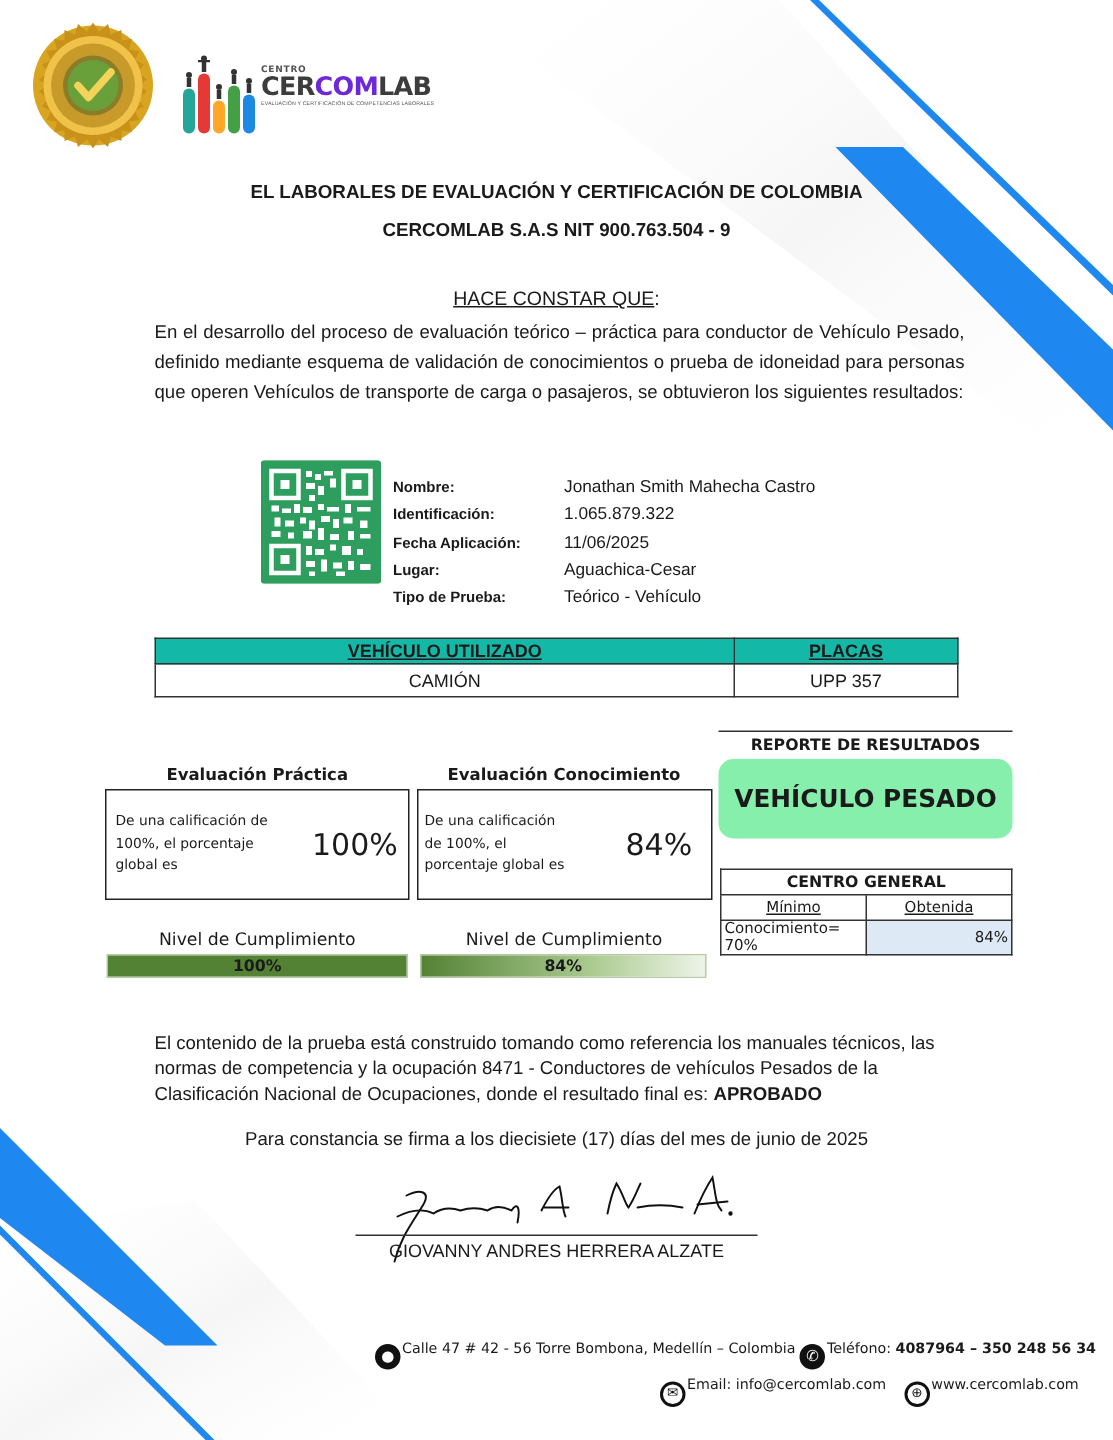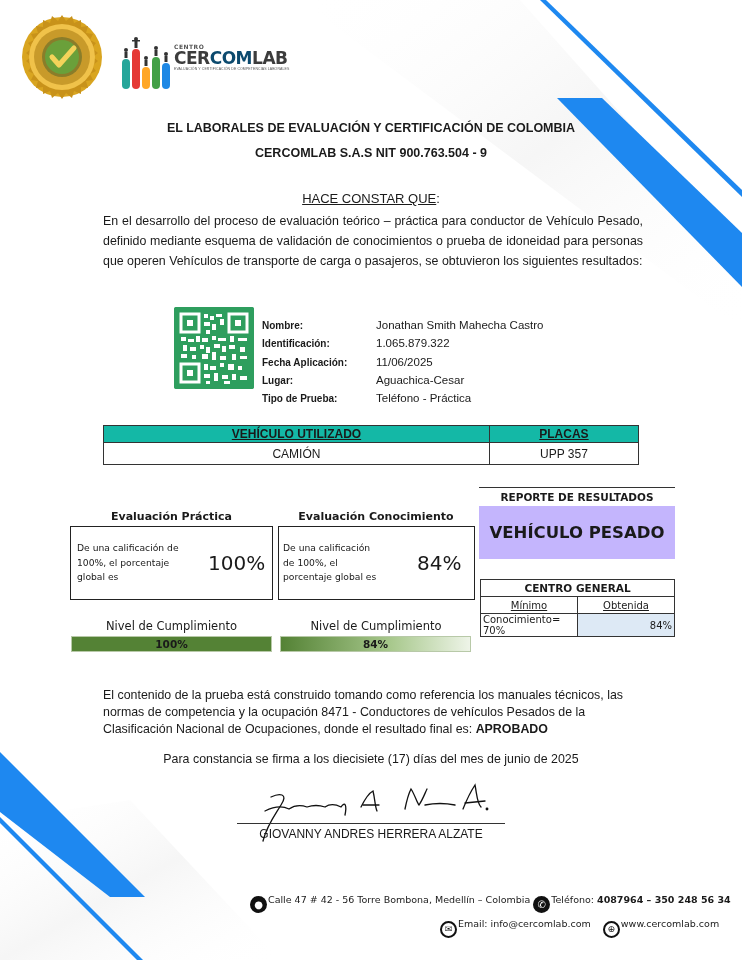--- a/index.html
+++ b/index.html
@@ -12,21 +12,21 @@
     .deco { position: absolute; left: 0; top: 0; width: 742px; height: 960px; z-index: 0; pointer-events: none; }
     .layer { position: absolute; z-index: 1; }
 
     
     .seal { left: 20px; top: 15px; width: 84px; height: 84px; }
     .brand { left: 120px; top: 35px; width: 150px; height: 56px; }
     .brand-text { position: absolute; left: 54px; top: 8px; }
     .brand-centro { font-family: "DejaVu Sans", sans-serif; font-size: 6px; color: #555; letter-spacing: 0.5px; font-weight: bold; }
     .brand-name { font-family: "DejaVu Sans", sans-serif; font-size: 17px; font-weight: bold; line-height: 17px; letter-spacing: -0.5px; }
     .brand-name .c1 { color: #3c3c3c; }
-    .brand-name .c2 { color: #0c4a6e; }
+    .brand-name .c2 { color: #6d28d9; }
     .brand-sub { font-size: 3.5px; color: #555; letter-spacing: 0.1px; white-space: nowrap; }
 
     
     .title { left: 0; width: 742px; text-align: center; font-weight: bold; font-size: 12.5px; }
     .title1 { top: 121px; }
     .title2 { top: 146px; }
     .consta { left: 0; width: 742px; top: 191px; text-align: center; font-size: 13px; }
     .consta span.u { text-decoration: underline; }
     .intro { left: 103px; width: 540px; top: 211px; font-size: 12.4px; line-height: 20px; text-align: justify; }
 
@@ -48,21 +48,21 @@
     .eval-box { position: absolute; border: 1px solid #222; background: #fff; height: 72px; }
     .eval-desc { position: absolute; left: 6px; top: 14px; width: 104px; font-family: "DejaVu Sans", sans-serif; font-size: 9.2px; line-height: 14.5px; }
     .eval-pct { position: absolute; font-family: "DejaVu Sans", sans-serif; font-size: 20px; top: 24px; }
     .nivel { position: absolute; font-family: "DejaVu Sans", sans-serif; font-size: 11.5px; text-align: center; }
     .bar { position: absolute; height: 14px; border: 1px solid #b8c9a8; }
     .bar-fill { position: absolute; left: 0; top: 0; bottom: 0; }
     .bar-label { position: absolute; left: 0; right: 0; top: 0; text-align: center; font-weight: bold; font-family: "DejaVu Sans", sans-serif; font-size: 10.5px; line-height: 14px; color: #1a1a1a; }
 
     
     .report-head { left: 479px; top: 487px; width: 196px; border-top: 1px solid #333; text-align: center; font-family: "DejaVu Sans", sans-serif; font-size: 10.5px; font-weight: bold; padding-top: 3px; }
-    .report-banner { left: 479px; top: 506px; width: 196px; height: 53px; background: #c4b5fd; text-align: center; font-family: "DejaVu Sans", sans-serif; font-weight: bold; font-size: 16.5px; line-height: 53px; }
+    .report-banner { left: 479px; top: 506px; width: 196px; height: 53px; background: #86efac; text-align: center; font-family: "DejaVu Sans", sans-serif; font-weight: bold; font-size: 16.5px; line-height: 53px; border-radius: 10px; }
     .score-table { left: 480px; top: 579px; width: 195px; border-collapse: collapse; font-family: "DejaVu Sans", sans-serif; font-size: 10px; }
     .score-table td { border: 1px solid #333; height: 16px; padding: 0 2px; }
     .score-table .hdr { text-align: center; font-weight: bold; font-size: 10.5px; }
     .score-table .sub { text-align: center; text-decoration: underline; }
     .score-table .val { text-align: right; background: #dde9f5; }
     .score-table .bold { font-weight: bold; }
 
     
     .closing { left: 103px; width: 545px; top: 687px; font-size: 12.4px; line-height: 17px; }
     .closing b { font-weight: bold; }
@@ -199,21 +199,21 @@
       <rect x="32" y="74" width="4" height="3"></rect>
       <rect x="50" y="74" width="6" height="3"></rect>
   </g>
 </svg>
 
 <div class="layer info">
   <div class="info-row"><span class="info-label">Nombre:</span><span class="info-value">Jonathan Smith Mahecha Castro</span></div>
   <div class="info-row"><span class="info-label">Identificación:</span><span class="info-value">1.065.879.322</span></div>
   <div class="info-row"><span class="info-label">Fecha Aplicación:</span><span class="info-value">11/06/2025</span></div>
   <div class="info-row"><span class="info-label">Lugar:</span><span class="info-value">Aguachica-Cesar</span></div>
-  <div class="info-row"><span class="info-label">Tipo de Prueba:</span><span class="info-value">Teléfono - Práctica</span></div>
+  <div class="info-row"><span class="info-label">Tipo de Prueba:</span><span class="info-value">Teórico - Vehículo</span></div>
 </div>
 
 <table class="layer veh-table">
   <tbody>
       <tr>
     <th>VEHÍCULO UTILIZADO</th>
     <th>PLACAS</th>
   </tr>
   <tr>
     <td>CAMIÓN</td>

